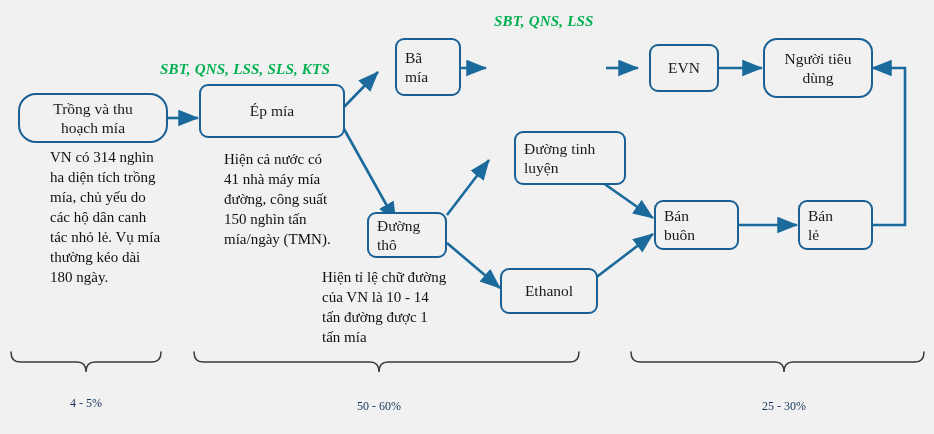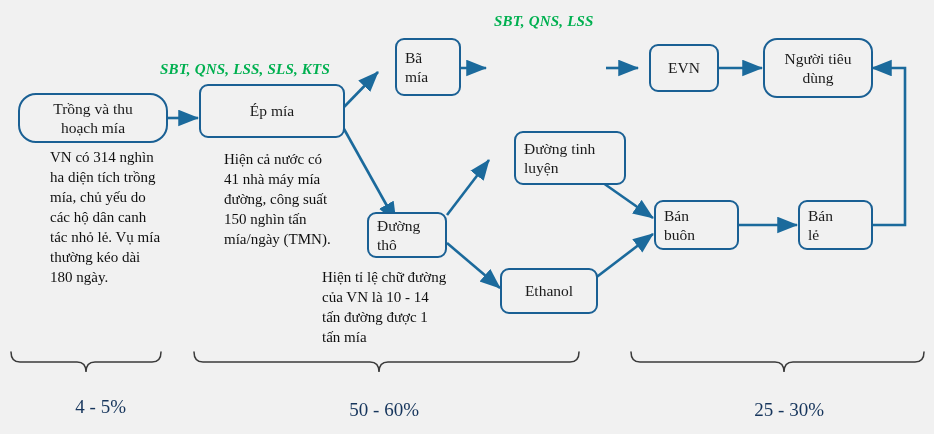--- a/index.html
+++ b/index.html
@@ -59,24 +59,24 @@
     font-size: 15px;
     font-weight: bold;
     color: #00b050;
     white-space: nowrap;
     z-index: 4;
     letter-spacing: 0.2px;
     font-style: italic;
   }
   .pct {
     position: absolute;
-    font-size: 19px;
+    font-size: 12px;
     color: #16355c;
     white-space: nowrap;
-    text-align: right;
+    text-align: center;
     z-index: 4;
   }
 </style>
 </head>
 <body>
 
 <div id="canvas">
 
   <svg id="svg-layer" viewBox="0 0 934 434" xmlns="http://www.w3.org/2000/svg">
     <defs>

